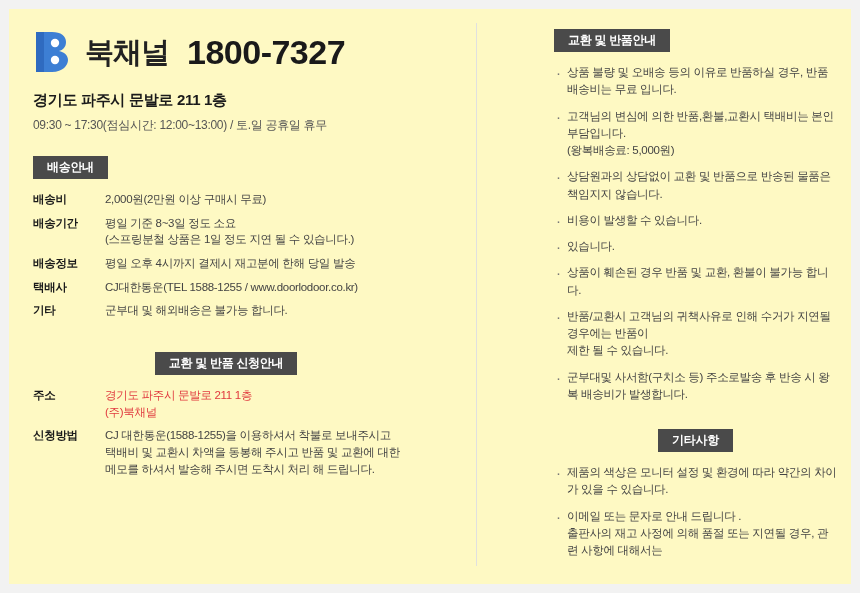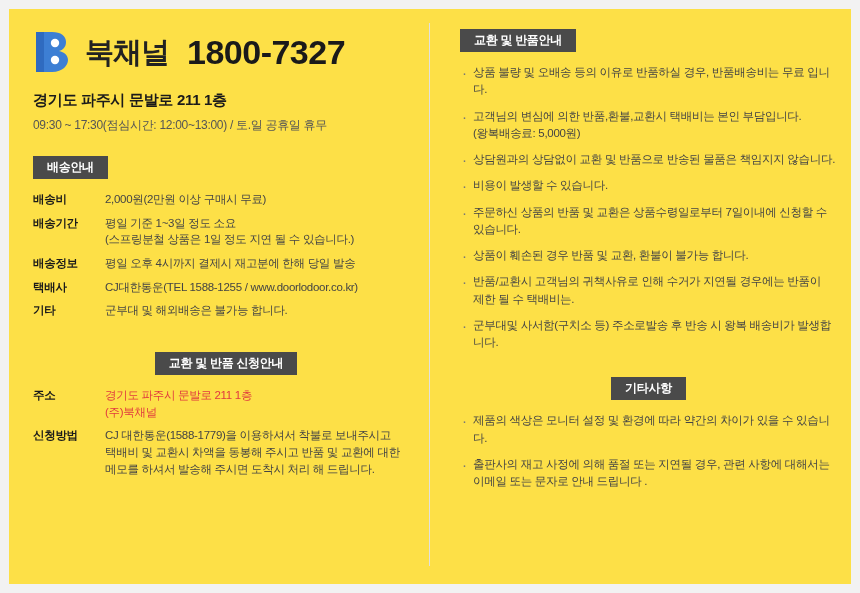--- a/index.html
+++ b/index.html
@@ -22,22 +22,23 @@
     box-sizing: border-box;
     border-top: 9px solid #f2f2f2;
     border-bottom: 9px solid #f2f2f2;
     border-left: 9px solid #f2f2f2;
     border-right: 9px solid #f2f2f2;
   }
   .inner {
     position: relative;
     width: 842px;
     height: 575px;
-    background: #fde047;
+    background: #fef9c3;
     display: flex;
+    gap: 47px;
   }
   .col-left {
     width: 420px;
     padding: 20px 10px 0 24px;
     box-sizing: border-box;
   }
   .divider {
     width: 1px;
     background: #e0e0e0;
     margin-top: 14px;
@@ -198,21 +199,21 @@
 
       <table class="dl">
         <tbody>
           <tr>
             <td class="k">배송비</td>
             <td class="v">2,000원(2만원 이상 구매시 무료)</td>
           </tr>
           <tr>
             <td class="k">배송기간</td>
             <td class="v">
-              <span>평일 기준 1~3일 정도 소요</span>
+              <span>평일 기준 8~3일 정도 소요</span>
               <span class="sub">(스프링분철 상품은 1일 정도 지연 될 수 있습니다.)</span>
             </td>
           </tr>
           <tr>
             <td class="k">배송정보</td>
             <td class="v">평일 오후 4시까지 결제시 재고분에 한해 당일 발송</td>
           </tr>
           <tr>
             <td class="k">택배사</td>
             <td class="v">CJ대한통운(TEL 1588-1255 / www.doorlodoor.co.kr)</td>
@@ -233,21 +234,21 @@
           <tr>
             <td class="k">주소</td>
             <td class="v">
               <span class="hl-b">경기도 파주시 문발로 211  1층</span>
               <span class="hl-b">(주)북채널</span>
             </td>
           </tr>
           <tr>
             <td class="k">신청방법</td>
             <td class="v">
-              <span class="sub">CJ 대한통운(1588-1779)을 이용하셔서 착불로 보내주시고</span>
+              <span class="sub">CJ 대한통운(1588-1255)을 이용하셔서 착불로 보내주시고</span>
               <span class="sub">택배비 및 교환시 차액을 동봉해 주시고 반품 및 교환에 대한</span>
               <span class="sub">메모를 하셔서 발송해 주시면 도착시 처리 해 드립니다.</span>
             </td>
           </tr>
         </tbody>
       </table>
 
     </div>
 
     <div class="divider"></div>
@@ -266,45 +267,44 @@
           <span class="cont">고객님의 변심에 의한 반품,환불,교환시 택배비는 본인 부담입니다.</span>
           <span class="cont">(왕복배송료: 5,000원)</span>
         </li>
         <li>
           <span class="cont">상담원과의 상담없이 교환 및 반품으로 반송된 물품은 책임지지 않습니다.</span>
         </li>
         <li>
           <span class="cont">비용이 발생할 수 있습니다.</span>
         </li>
         <li>
-          <span class="cont">주문하신 상품의 반품 및 교환은 상품수령일로부터 7일이내에 신청할 수</span>
           <span class="cont">있습니다.</span>
         </li>
         <li>
           <span class="cont">상품이 훼손된 경우 반품 및 교환, 환불이 불가능 합니다.</span>
         </li>
         <li>
           <span class="cont">반품/교환시 고객님의 귀책사유로 인해 수거가 지연될 경우에는 반품이</span>
-          <span class="cont">제한 될 수 택배비는.</span>
+          <span class="cont">제한 될 수 있습니다.</span>
         </li>
         <li>
           <span class="cont">군부대및 사서함(구치소 등) 주소로발송 후 반송 시 왕복 배송비가 발생합니다.</span>
         </li>
       </ul>
 
       <div class="chip-wrap mt">
         <span class="chip">기타사항</span>
       </div>
 
       <ul class="bullets">
         <li>
           <span class="cont">제품의 색상은 모니터 설정 및 환경에 따라 약간의 차이가 있을 수 있습니다.</span>
         </li>
         <li>
+          <span class="cont">이메일 또는 문자로 안내 드립니다 .</span>
           <span class="cont">출판사의 재고 사정에 의해 품절 또는 지연될 경우, 관련 사항에 대해서는</span>
-          <span class="cont">이메일 또는 문자로 안내 드립니다 .</span>
         </li>
       </ul>
 
     </div>
 
   </div>
 </div>
 
 </body></html>

